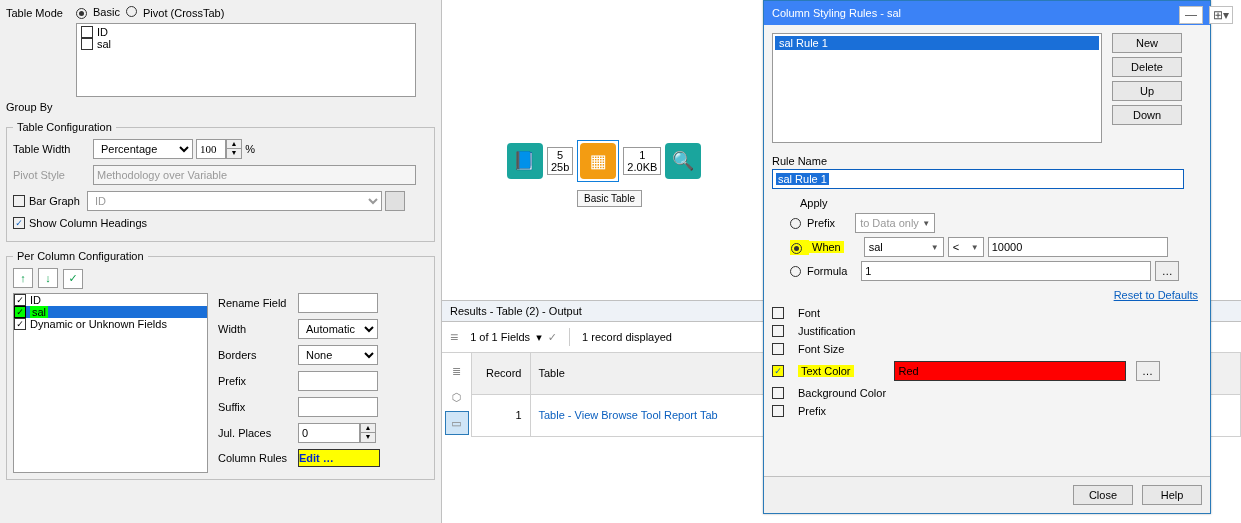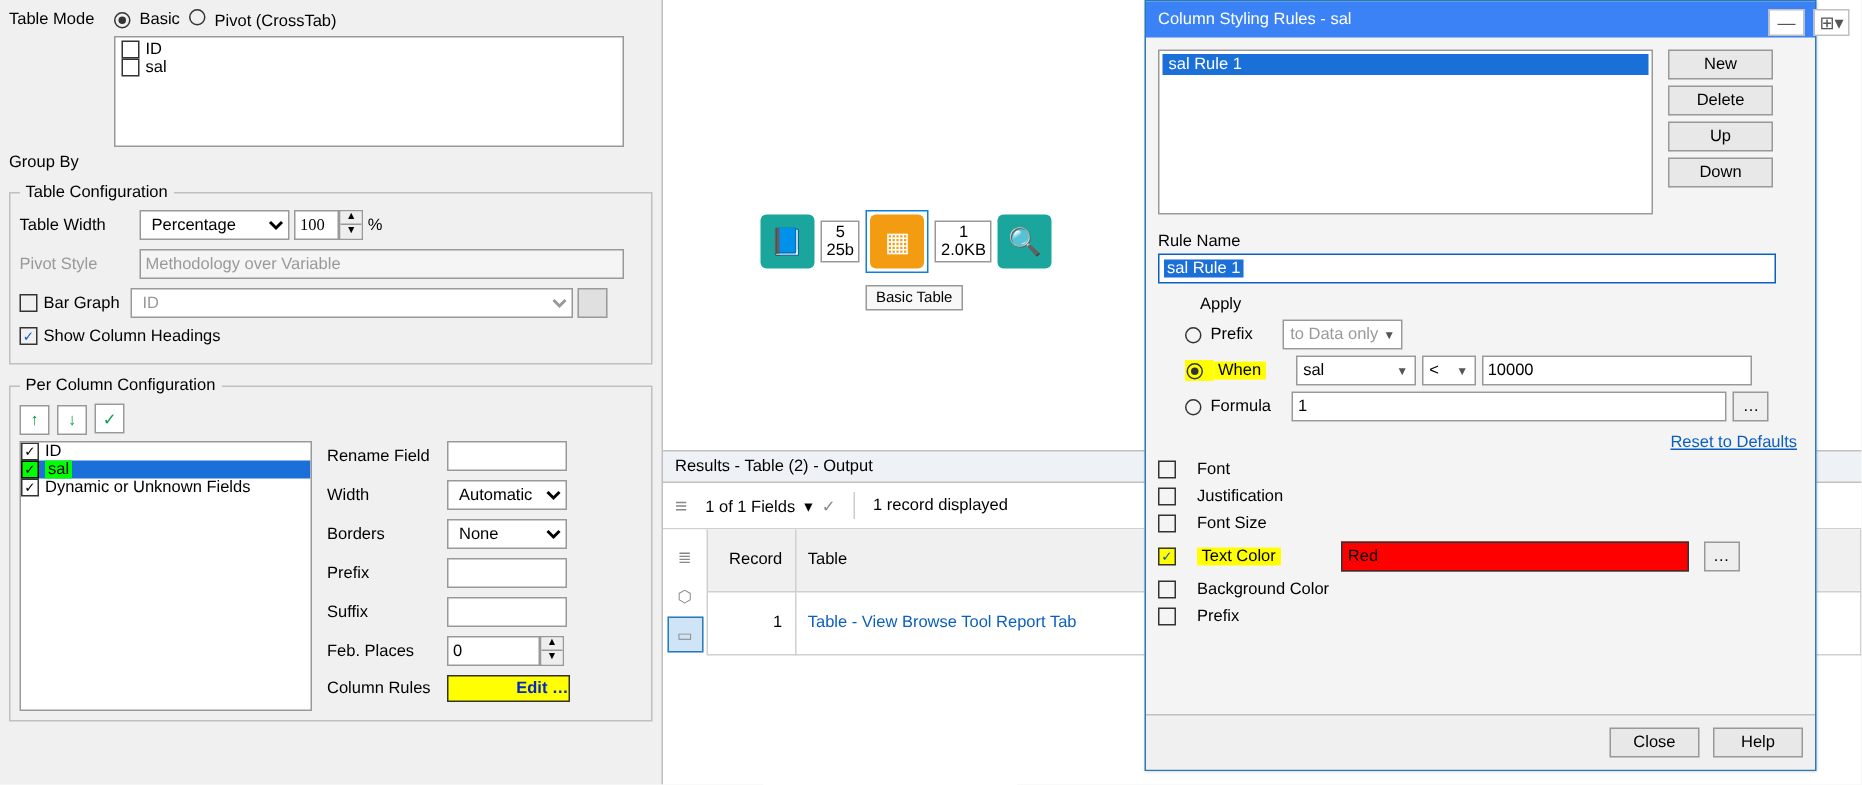--- a/index.html
+++ b/index.html
@@ -75,21 +75,21 @@
 .smallcombo { width: 80px; height: 20px; border: 1px solid #999; display: inline-flex; align-items: center; padding: 0 4px; background: #fff; justify-content: space-between; }
 .smallcombo .dd { font-size: 8px; color: #555; }
 .redbox { background: #ff0000; border: 1px solid #333; height: 20px; width: 232px; padding: 0 4px; color: #000; display: flex; align-items: center; }
 .morebtn { width: 24px; height: 20px; border: 1px solid #999; background: #eee; text-align: center; cursor: pointer; display: inline-flex; align-items: center; justify-content: center; }
 .resetlink { color: #0a5fbf; cursor: pointer; float: right; margin: 4px 4px 0 0; text-decoration: underline; text-align: center; }
 .ckrow { display: flex; align-items: center; margin-bottom: 6px; gap: 10px; }
 .ckrow .chkbox { flex: 0 0 12px; }
 .ckrow .cklbl { width: 110px; }
 .dfooter { position: absolute; bottom: 0; left: 0; right: 0; padding: 8px; border-top: 1px solid #c0c0c0; background: #f0f0f0; text-align: right; }
 .dfooter .btn { display: inline-block; width: 60px; margin-left: 6px; }
-.editbtn { background: #ffff00; border: 1px solid #333; color: #0028cc; width: 82px; text-align: right; cursor: pointer; padding: 2px 0; font-weight: bold; }
+.editbtn { background: #ffff00; border: 1px solid #333; color: #0028cc; width: 82px; text-align: left; cursor: pointer; padding: 2px 0; font-weight: bold; }
 fieldset.inner { position: relative; }
 .topright { position: absolute; right: 8px; top: 6px; display: flex; gap: 6px; }
 .minbtn { border: 1px solid #c0c0c0; width: 24px; height: 18px; background: #fff; display: inline-flex; align-items: center; justify-content: center; font-size: 12px; color: #555; cursor: pointer; }
 .rnamebox { width: 412px; border: 1px solid #0a5fbf; background: #fff; height: 20px; padding: 0 3px; color: #fff; display: flex; align-items: center; }
 .rnamebox span { background: #1a6fd8; padding: 0 2px; }
 </style>
 </head>
 <body>
 
 <div class="main">
@@ -184,21 +184,21 @@
             </div>
           <div class="formrow">
               <span class="formlbl">Prefix</span>
               <input type="text" class="medbox" value="" style="">
             </div>
           <div class="formrow">
               <span class="formlbl">Suffix</span>
               <input type="text" class="medbox" value="" style="">
             </div>
           <div class="formrow">
-              <span class="formlbl">Feb. Places</span>
+              <span class="formlbl">Jul. Places</span>
               <input type="text" style="width: 62px;" value="0">
               <span class="spinner">
                 <span class="spinbtn">▲</span>
                 <span class="spinbtn">▼</span>
               </span>
             </div>
           <div class="formrow">
               <span class="formlbl">Column Rules</span>
               <span class="editbtn">Edit …</span>
             </div>

